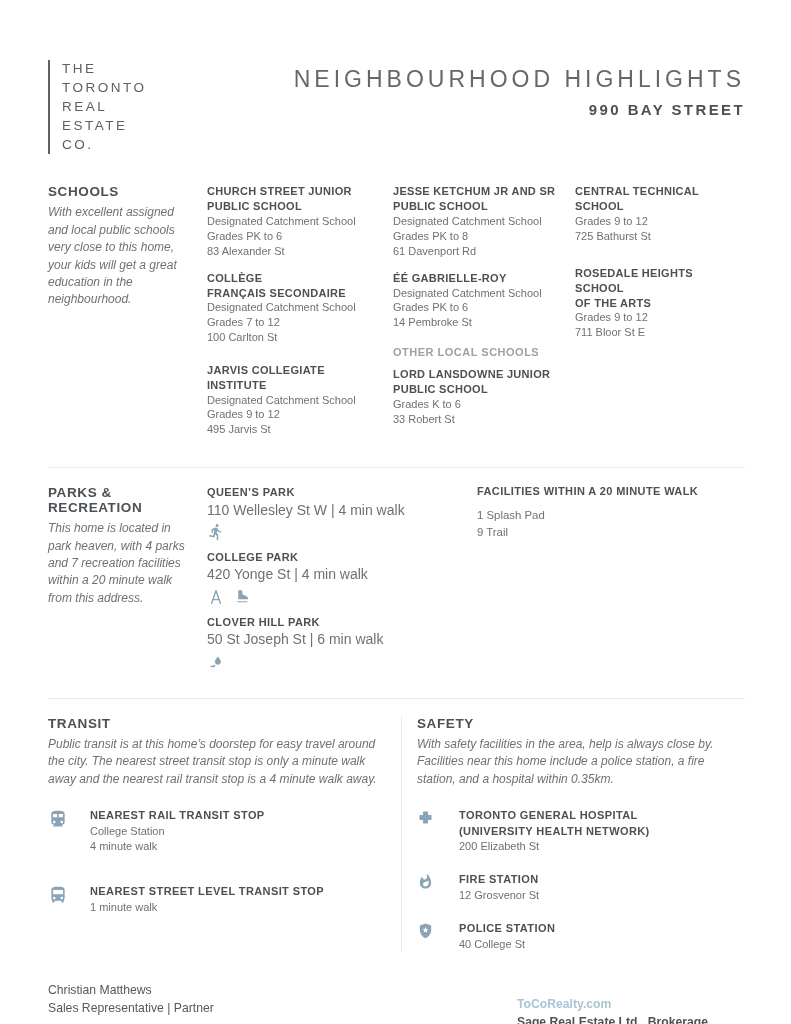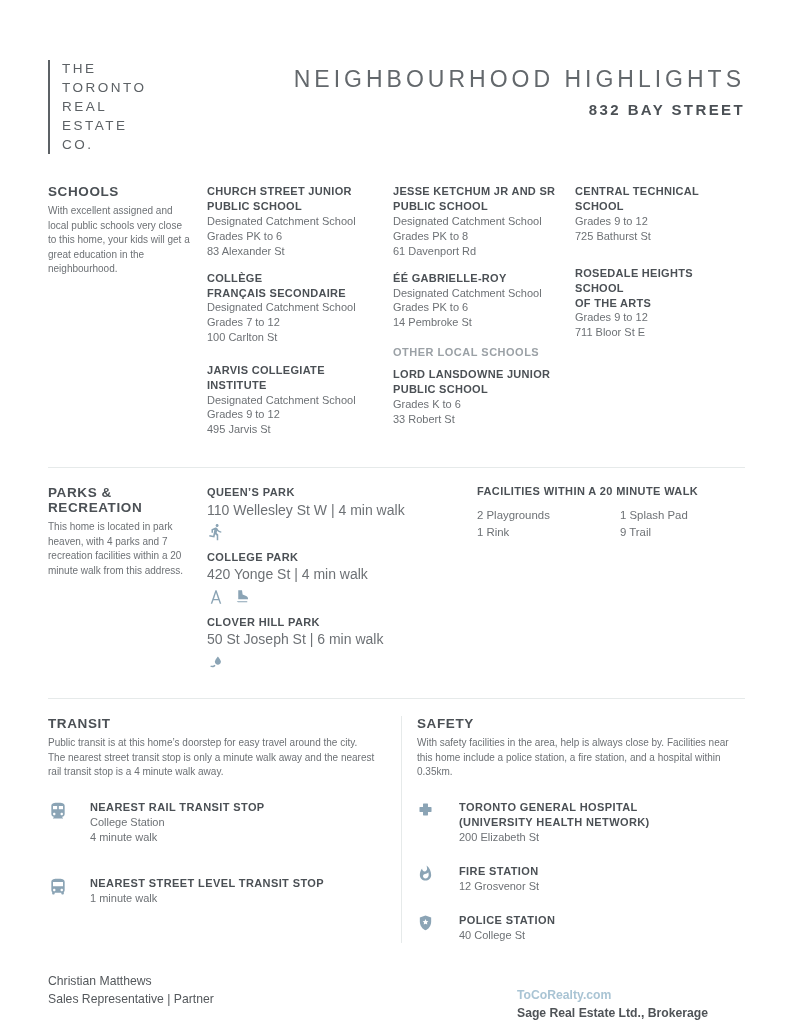--- a/index.html
+++ b/index.html
@@ -12,21 +12,21 @@
   .top { display:flex; justify-content:space-between; align-items:flex-start; margin-bottom:30px; }
   .logo { display:flex; gap:12px; }
   .logo-bar { width:2px; background:#5c6165; align-self:stretch; }
   .logo-text div { font-size:13.5px; letter-spacing:2.5px; color:#5c6165; font-weight:500; line-height:1.4; }
   .title-block { text-align:right; padding-top:6px; }
   .doc-title { font-size:23px; letter-spacing:4px; color:#63686c; font-weight:400; }
   .doc-subtitle { font-size:15px; letter-spacing:2.4px; color:#4b5055; font-weight:700; margin-top:8px; }
 
   
   h2.sec { font-size:13.5px; font-weight:700; letter-spacing:.6px; color:#4b5055; margin-bottom:5px; }
-  .desc { font-size:10px; line-height:1.45; color:#6d7175; }
+  .desc { font-size:12px; line-height:1.45; color:#6d7175;font-style:italic; }
   .divider { border:none; border-top:1px solid #e6eaea; margin:18px 0 17px 0; }
 
   
   .schools { display:grid; grid-template-columns:159px 186px 182px 1fr; }
   .schools .label-col { padding-right:14px; }
   .school { margin-bottom:12px; padding-right:12px; }
   .school-name { font-size:11px; font-weight:700; letter-spacing:.3px; color:#4b5055; line-height:1.35; white-space:pre-line; }
   .school-line { font-size:11px; line-height:1.35; color:#6d7175; }
   .other-heading { font-size:11px; font-weight:700; letter-spacing:.5px; color:#9ba1a6; margin:16px 0 9px 0; }
 
@@ -75,21 +75,21 @@
       <div class="logo-text">
         <div>THE</div>
         <div>TORONTO</div>
         <div>REAL</div>
         <div>ESTATE</div>
         <div>CO.</div>
       </div>
     </div>
     <div class="title-block">
       <div class="doc-title">NEIGHBOURHOOD HIGHLIGHTS</div>
-      <div class="doc-subtitle">832 BAY STREET</div>
+      <div class="doc-subtitle">990 BAY STREET</div>
     </div>
   </div>
 
   <div class="schools">
     <div class="label-col">
       <h2 class="sec">SCHOOLS</h2>
       <p class="desc">With excellent assigned and local public schools very close to this home, your kids will get a great education in the neighbourhood.</p>
     </div>
     <div>
       <div class="school">
@@ -187,24 +187,20 @@
           <svg viewBox="0 0 24 24" fill="currentColor">
               <path d="M14.5 4.5s-4 4.4-4 7.2c0 2.2 1.8 4 4 4s4-1.8 4-4c0-2.8-4-7.2-4-7.2z"></path>
               <path d="M5.2 16.6c2.1.9 3.6.4 4.7-.9l1.5 1.2c-1.7 2.1-4.2 2.7-7 1.5l.8-1.8z"></path>
             </svg>
         </div>
       </div>
     </div>
     <div>
       <div class="fac-heading">FACILITIES WITHIN A 20 MINUTE WALK</div>
       <div class="fac-grid">
-        <div>
-          <div class="fac-line">2 Playgrounds</div>
-          <div class="fac-line">1 Rink</div>
-        </div>
         <div>
           <div class="fac-line">1 Splash Pad</div>
           <div class="fac-line">9 Trail</div>
         </div>
       </div>
     </div>
   </div>
 
   <hr class="divider">
 

